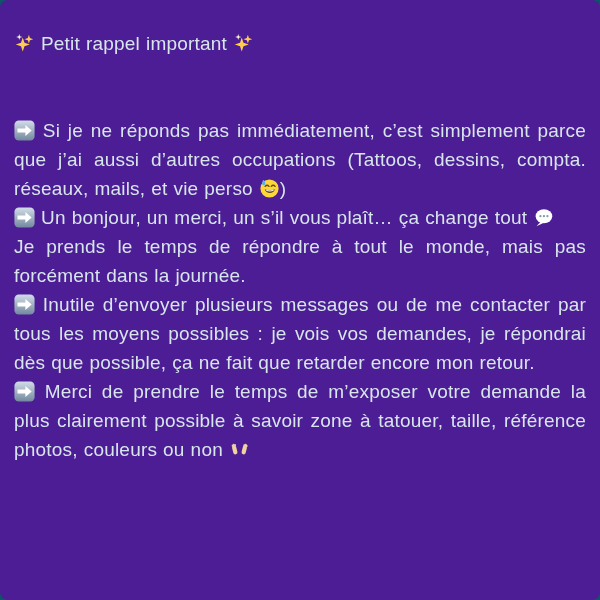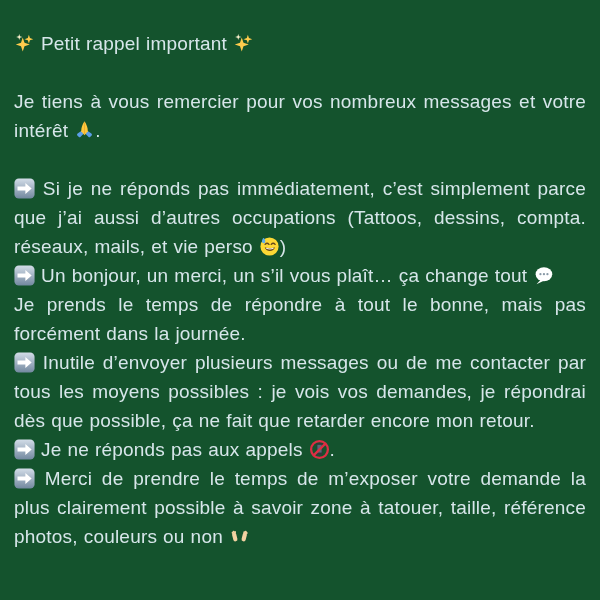--- a/index.html
+++ b/index.html
@@ -30,38 +30,32 @@
     display: inline-block;
     width: 21px;
     height: 21px;
     vertical-align: -4px;
   }
   .emoji svg { width: 100%; height: 100%; display: block; }
 </style>
 </head>
 <body>
 
-<div class="post" style="background: #14532d; color: rgb(215, 230, 234);">
+<div class="post" style="background: #4c1d95; color: rgb(215, 230, 234); border-radius: 8px;">
   <div class="post-text">
       <p class="para"><span class="emoji"><svg viewBox="0 0 24 24" xmlns="http://www.w3.org/2000/svg">
     <path fill="#ffcc4d" d="M10 5 L12 11 L18 13 L12 15 L10 21 L8 15 L2 13 L8 11 Z"></path>
     <path fill="#ffcc4d" d="M17 2 L18.2 5.8 L22 7 L18.2 8.2 L17 12 L15.8 8.2 L12 7 L15.8 5.8 Z"></path>
     <path fill="#fff3cf" d="M6 1 L6.8 3.7 L9.5 4.5 L6.8 5.3 L6 8 L5.2 5.3 L2.5 4.5 L5.2 3.7 Z"></path>
   </svg></span> Petit rappel important <span class="emoji"><svg viewBox="0 0 24 24" xmlns="http://www.w3.org/2000/svg">
     <path fill="#ffcc4d" d="M10 5 L12 11 L18 13 L12 15 L10 21 L8 15 L2 13 L8 11 Z"></path>
     <path fill="#ffcc4d" d="M17 2 L18.2 5.8 L22 7 L18.2 8.2 L17 12 L15.8 8.2 L12 7 L15.8 5.8 Z"></path>
     <path fill="#fff3cf" d="M6 1 L6.8 3.7 L9.5 4.5 L6.8 5.3 L6 8 L5.2 5.3 L2.5 4.5 L5.2 3.7 Z"></path>
   </svg></span></p>
       <p class="para blank"></p>
-      <p class="para">Je tiens à vous remercier pour vos nombreux messages et votre intérêt <span class="emoji"><svg viewBox="0 0 24 24" xmlns="http://www.w3.org/2000/svg">
-    <path fill="#5c9ee7" d="M8.8 12.2 L4.1 15.5 Q2.9 16.5 3.8 17.6 L5.6 19.4 Q6.6 20.2 7.6 19.1 L11.2 15.4 Z"></path>
-    <path fill="#5c9ee7" d="M15.2 12.2 L19.9 15.5 Q21.1 16.5 20.2 17.6 L18.4 19.4 Q17.4 20.2 16.4 19.1 L12.8 15.4 Z"></path>
-    <path fill="#ffc83d" d="M12 1.4 C9.8 4.8 8.2 8.6 8.2 12.9 L12 17.3 L15.8 12.9 C15.8 8.6 14.2 4.8 12 1.4 Z"></path>
-    <rect fill="#e5a62c" x="11.6" y="2.4" width="0.8" height="14.2"></rect>
-  </svg></span>.</p>
       <p class="para blank"></p>
       <p class="para"><span class="emoji"><svg viewBox="0 0 24 24" xmlns="http://www.w3.org/2000/svg">
     <defs>
       <linearGradient id="arrowBtnGrad" x1="0" y1="0" x2="0" y2="1">
         <stop offset="0" stop-color="#d3dde8"></stop>
         <stop offset="1" stop-color="#72889f"></stop>
       </linearGradient>
     </defs>
     <rect x="0.5" y="0.5" width="23" height="23" rx="5" fill="url(#arrowBtnGrad)"></rect>
     <path fill="#ffffff" d="M4 9.8 L13 9.8 L13 5.6 L20.2 12 L13 18.4 L13 14.2 L4 14.2 Z"></path>
@@ -82,46 +76,31 @@
     </defs>
     <rect x="0.5" y="0.5" width="23" height="23" rx="5" fill="url(#arrowBtnGrad)"></rect>
     <path fill="#ffffff" d="M4 9.8 L13 9.8 L13 5.6 L20.2 12 L13 18.4 L13 14.2 L4 14.2 Z"></path>
   </svg></span> Un bonjour, un merci, un s’il vous plaît… ça change tout <span class="emoji"><svg viewBox="0 0 24 24" xmlns="http://www.w3.org/2000/svg">
     <ellipse cx="12.5" cy="10.5" rx="9.5" ry="8" fill="#ffffff"></ellipse>
     <path fill="#ffffff" d="M9 16.5 L4 22 L13.5 17.4 Z"></path>
     <circle cx="8.5" cy="10.5" r="1.3" fill="#8899a6"></circle>
     <circle cx="12.5" cy="10.5" r="1.3" fill="#8899a6"></circle>
     <circle cx="16.5" cy="10.5" r="1.3" fill="#8899a6"></circle>
   </svg></span></p>
-      <p class="para">Je prends le temps de répondre à tout le bonne, mais pas forcément dans la journée.</p>
+      <p class="para">Je prends le temps de répondre à tout le monde, mais pas forcément dans la journée.</p>
       <p class="para"><span class="emoji"><svg viewBox="0 0 24 24" xmlns="http://www.w3.org/2000/svg">
     <defs>
       <linearGradient id="arrowBtnGrad" x1="0" y1="0" x2="0" y2="1">
         <stop offset="0" stop-color="#d3dde8"></stop>
         <stop offset="1" stop-color="#72889f"></stop>
       </linearGradient>
     </defs>
     <rect x="0.5" y="0.5" width="23" height="23" rx="5" fill="url(#arrowBtnGrad)"></rect>
     <path fill="#ffffff" d="M4 9.8 L13 9.8 L13 5.6 L20.2 12 L13 18.4 L13 14.2 L4 14.2 Z"></path>
   </svg></span> Inutile d’envoyer plusieurs messages ou de me contacter par tous les moyens possibles&nbsp;: je vois vos demandes, je répondrai dès que possible, ça ne fait que retarder encore mon retour.</p>
-      <p class="para"><span class="emoji"><svg viewBox="0 0 24 24" xmlns="http://www.w3.org/2000/svg">
-    <defs>
-      <linearGradient id="arrowBtnGrad" x1="0" y1="0" x2="0" y2="1">
-        <stop offset="0" stop-color="#d3dde8"></stop>
-        <stop offset="1" stop-color="#72889f"></stop>
-      </linearGradient>
-    </defs>
-    <rect x="0.5" y="0.5" width="23" height="23" rx="5" fill="url(#arrowBtnGrad)"></rect>
-    <path fill="#ffffff" d="M4 9.8 L13 9.8 L13 5.6 L20.2 12 L13 18.4 L13 14.2 L4 14.2 Z"></path>
-  </svg></span> Je ne réponds pas aux appels <span class="emoji"><svg viewBox="0 0 24 24" xmlns="http://www.w3.org/2000/svg">
-    <rect x="8.7" y="4.8" width="6.6" height="13.4" rx="1.4" fill="#31373d"></rect>
-    <rect x="9.6" y="6.7" width="4.8" height="8.8" fill="#5b6876"></rect>
-    <circle cx="12" cy="12" r="9.6" fill="none" stroke="#dd2e44" stroke-width="2.6"></circle>
-    <rect x="10.7" y="2.5" width="2.6" height="19" transform="rotate(45 12 12)" fill="#dd2e44"></rect>
-  </svg></span>.</p>
       <p class="para"><span class="emoji"><svg viewBox="0 0 24 24" xmlns="http://www.w3.org/2000/svg">
     <defs>
       <linearGradient id="arrowBtnGrad" x1="0" y1="0" x2="0" y2="1">
         <stop offset="0" stop-color="#d3dde8"></stop>
         <stop offset="1" stop-color="#72889f"></stop>
       </linearGradient>
     </defs>
     <rect x="0.5" y="0.5" width="23" height="23" rx="5" fill="url(#arrowBtnGrad)"></rect>
     <path fill="#ffffff" d="M4 9.8 L13 9.8 L13 5.6 L20.2 12 L13 18.4 L13 14.2 L4 14.2 Z"></path>
   </svg></span> Merci de prendre le temps de m’exposer votre demande la plus clairement possible à savoir zone à tatouer, taille, référence photos, couleurs ou non <span class="emoji"><svg viewBox="0 0 24 24" xmlns="http://www.w3.org/2000/svg">

